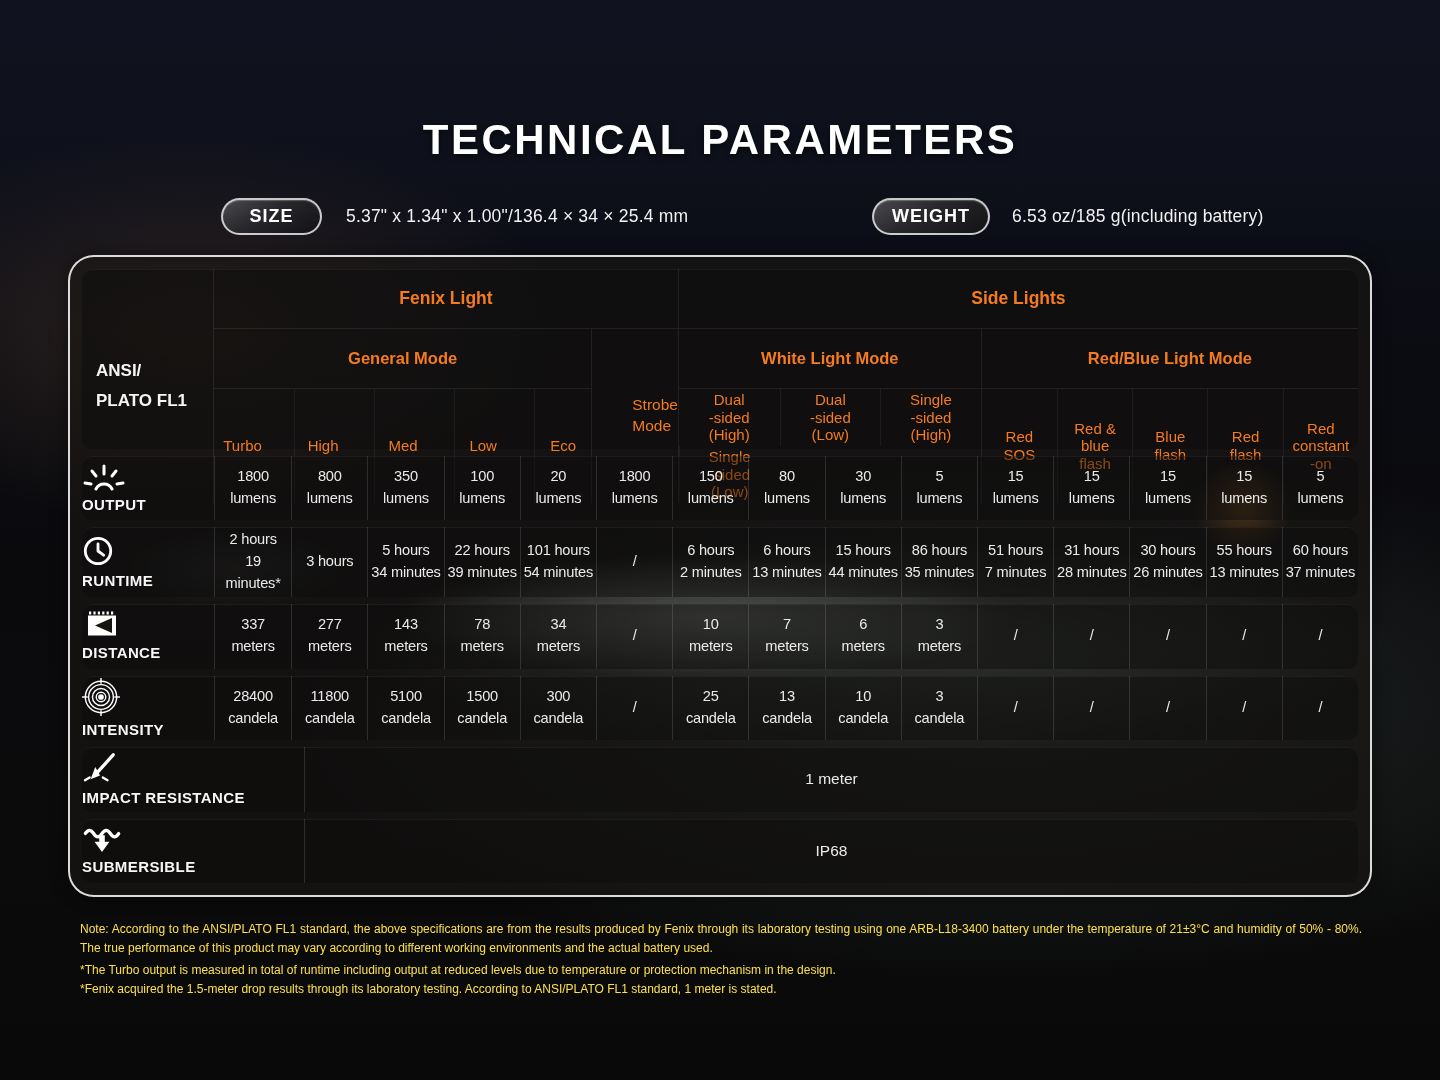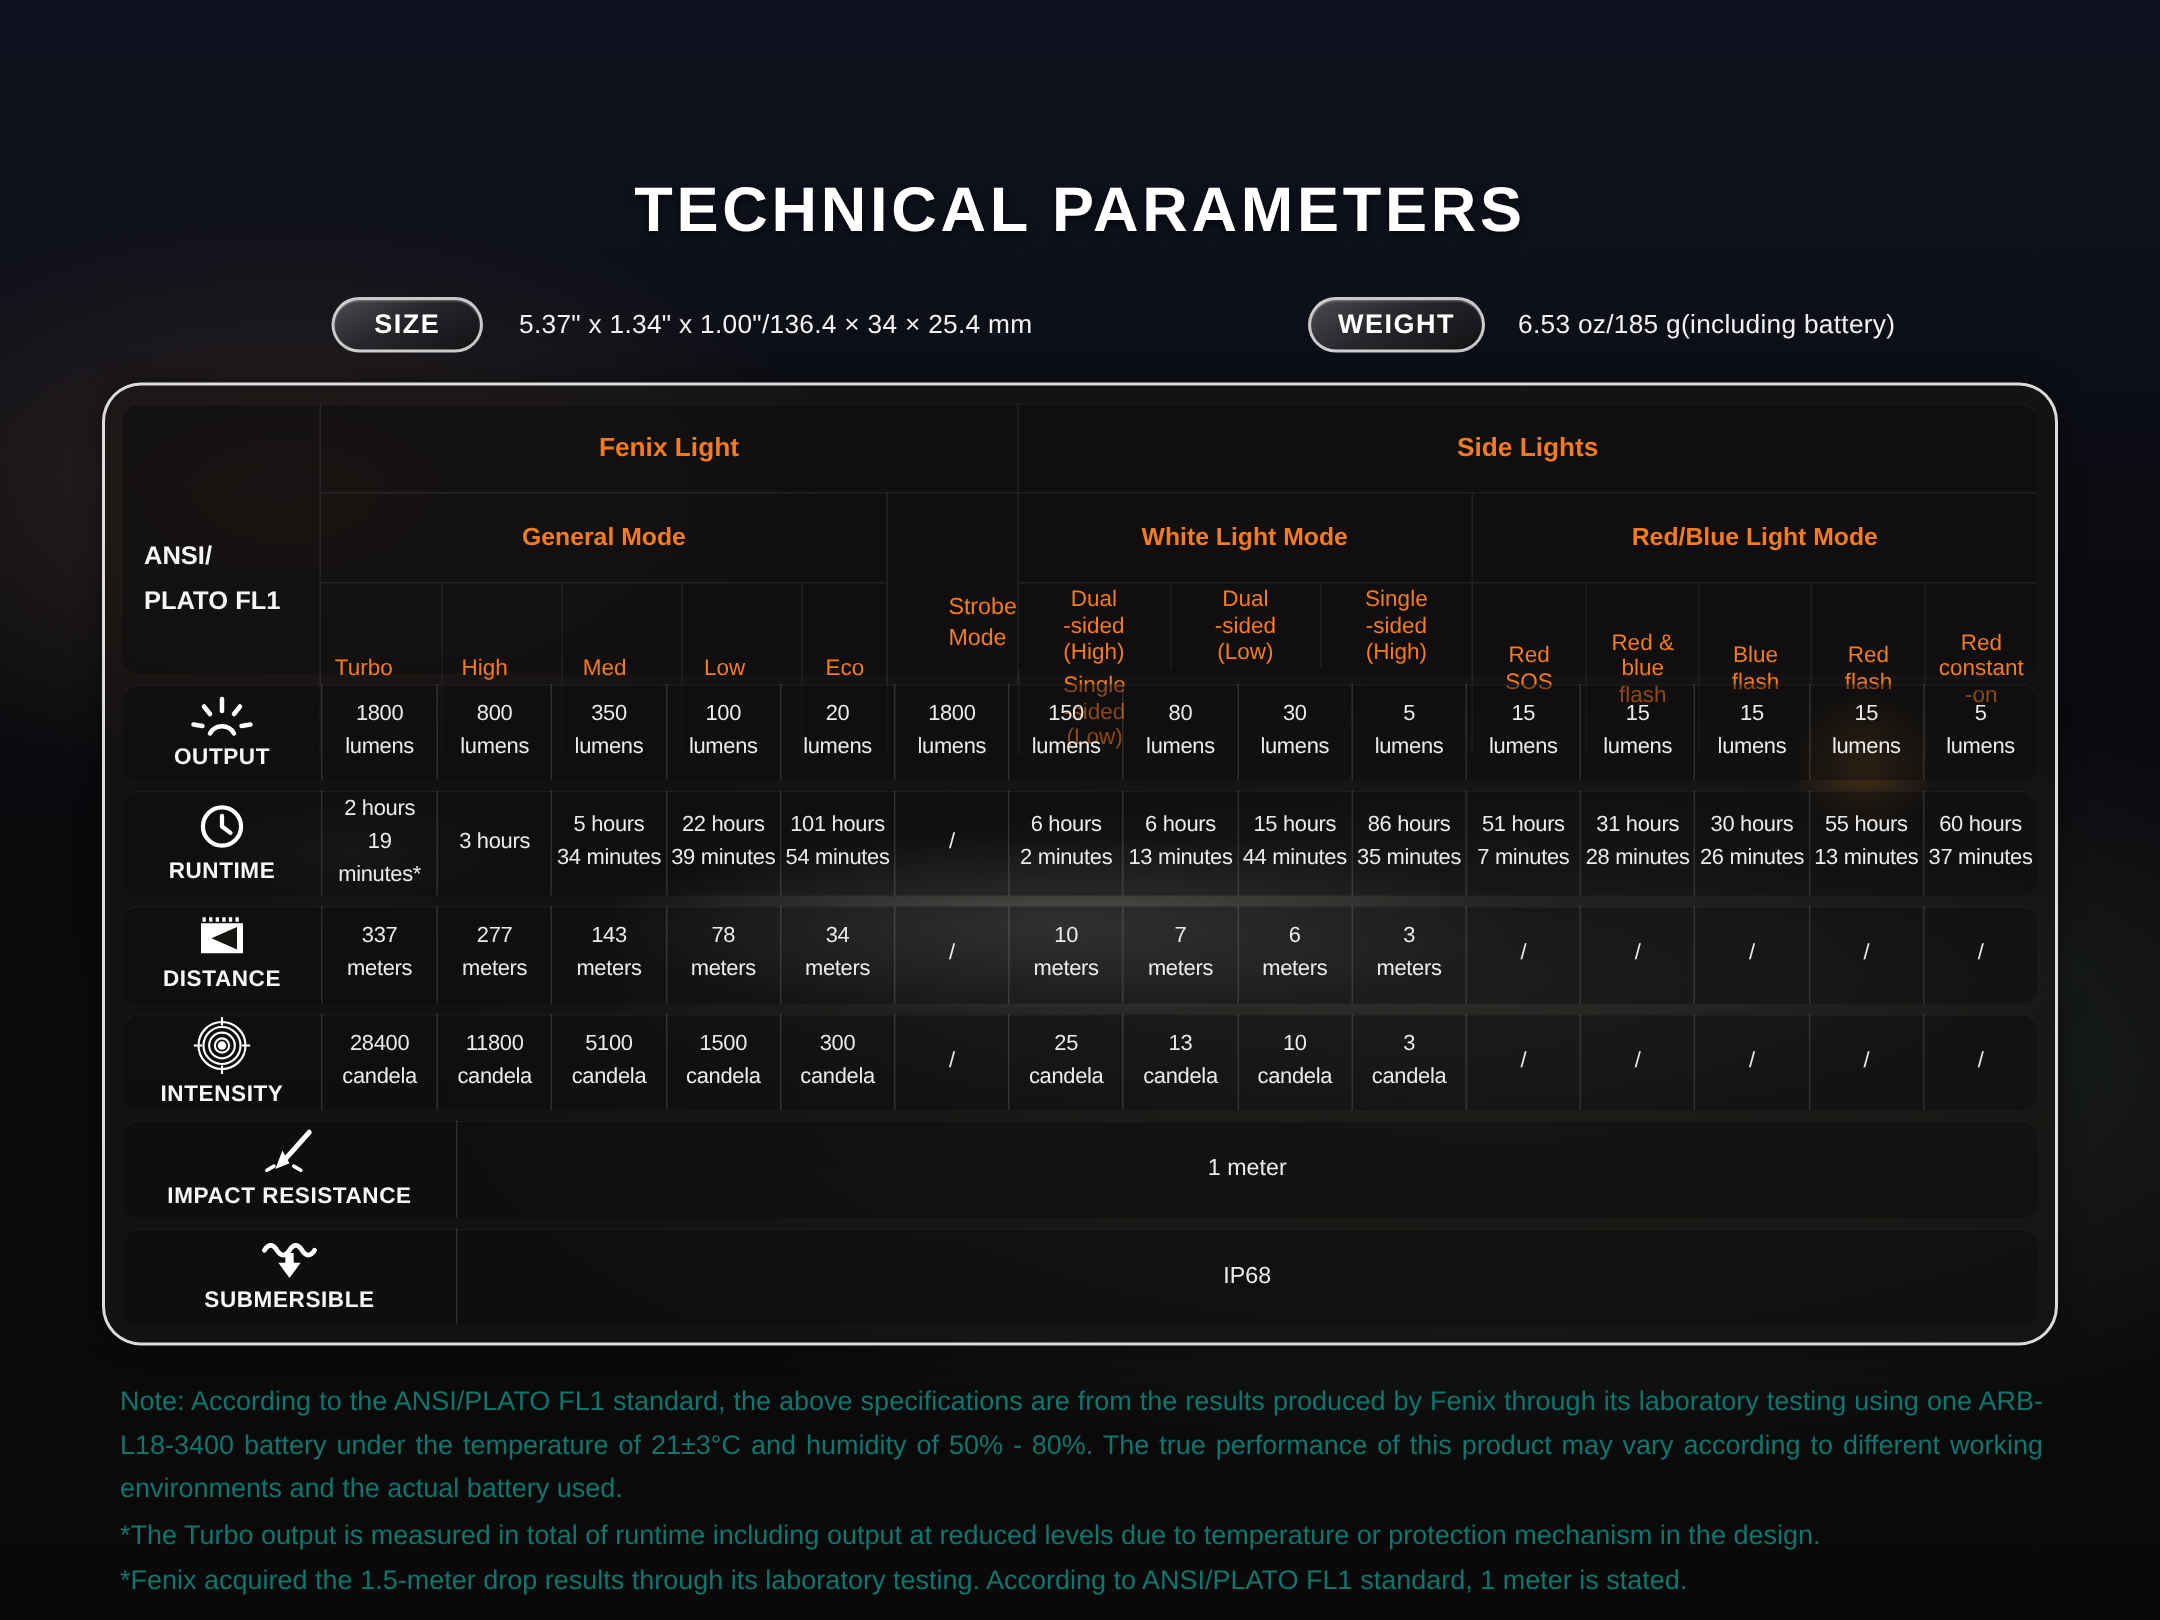--- a/index.html
+++ b/index.html
@@ -71,37 +71,37 @@
   .cols-redblue{grid-area:3/12/4/17;grid-template-columns:repeat(5,1fr);border-left:1px solid rgba(255,255,255,.08);}
   .colhead{
     display:flex;align-items:center;justify-content:center;text-align:center;
     color:#f47b20;font-size:15px;line-height:1.18;white-space:pre-line;padding:2px 0;
   }
   .colhead + .colhead{border-left:1px solid rgba(255,255,255,.06);}
 
   .row{flex:1;display:grid;grid-template-columns:132px repeat(15,1fr);}
   .row-span{grid-template-columns:222px 1fr;}
   .rowlabel{
-    display:flex;flex-direction:column;align-items:center;justify-content:center;gap:5px;
+    display:flex;flex-direction:column;align-items:flex-start;justify-content:center;gap:5px;
     color:#f7f7f7;font-size:15px;font-weight:bold;letter-spacing:.4px;text-align:center;
   }
   .cells{grid-column:2/17;display:grid;grid-template-columns:repeat(15,1fr);border-left:1px solid rgba(255,255,255,.13);}
   .cell{
     display:flex;align-items:center;justify-content:center;text-align:center;
     white-space:pre-line;font-size:14.6px;line-height:1.5;color:#ebebeb;
     letter-spacing:-.2px;padding:2px 1px;overflow:hidden;
   }
   .cell + .cell{border-left:1px solid rgba(255,255,255,.13);}
   .spanval{
     display:flex;align-items:center;justify-content:center;
     color:#ebebeb;font-size:15.5px;border-left:1px solid rgba(255,255,255,.13);
   }
   .icon{display:block;}
 
-  .notes{position:absolute;left:80px;top:920px;width:1282px;color:#0f766e;font-size:18px;line-height:1.62;}
+  .notes{position:absolute;left:80px;top:920px;width:1282px;color:#fde047;font-size:12px;line-height:1.62;}
   .notes p{margin:0;}
   .notes .para{text-align:justify;margin-bottom:2px;}
 </style>
 </head>
 <body>
 
 <div class="title">TECHNICAL PARAMETERS</div>
 
 <div class="pill pill-size">SIZE</div>
 <div class="meta-value val-size">5.37" x 1.34" x 1.00"/136.4 × 34 × 25.4 mm</div>

